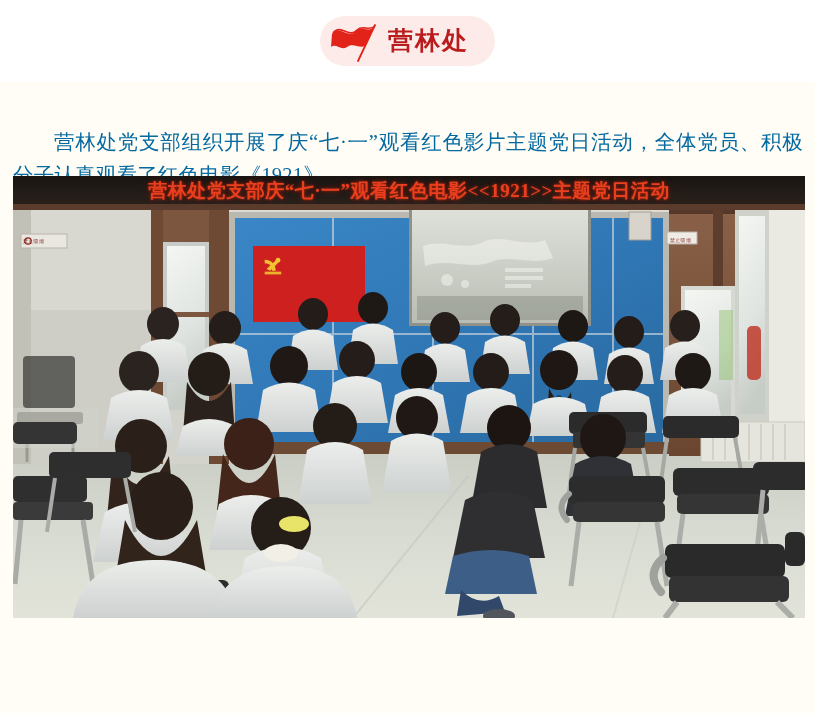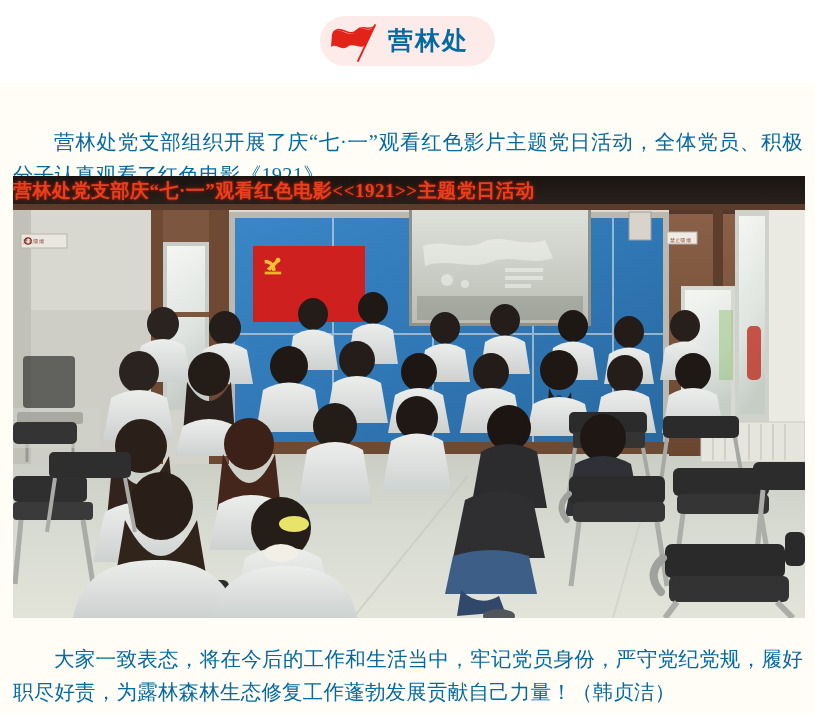--- a/index.html
+++ b/index.html
@@ -52,21 +52,21 @@
     width: 58px;
     height: 44px;
     flex: 0 0 58px;
     display: block;
     margin-right: 2px;
   }
   .badge-text {
     font-family: "Liberation Serif", "DejaVu Serif", serif;
     font-size: 25px;
     font-weight: 700;
-    color: #0369a1;
+    color: #b91c1c;
     letter-spacing: 2px;
     line-height: 1;
     padding-bottom: 2px;
   }
 
   
   .para {
     position: absolute;
     left: 13px;
     width: 790px;
@@ -93,20 +93,21 @@
     background: #8c8d88;
   }
   .photo-svg { display: block; width: 792px; height: 442px; }
   .banner-text-layer {
     position: absolute;
     left: 0; top: 0;
     width: 792px;
     height: 30px;
     display: flex;
     align-items: center;
+    justify-content: center;
     pointer-events: none;
   }
   .banner-text {
     font-family: "Liberation Serif", "DejaVu Serif", serif;
     font-size: 19px;
     font-weight: 700;
     color: #e8401f;
     letter-spacing: 0.5px;
     white-space: nowrap;
     text-shadow: 0 0 3px rgba(220,40,10,.75), 0 0 6px rgba(160,20,0,.5);
@@ -439,15 +440,14 @@
       <ellipse cx="268" cy="377" rx="17" ry="9" fill="#f2efe6"></ellipse>
     </svg>
 
     <div class="banner-text-layer">
       <span class="banner-text">营林处党支部庆“七·一”观看红色电影&lt;&lt;1921&gt;&gt;主题党日活动</span>
     </div>
     <span class="wall-sign-a">禁止吸烟</span>
     <span class="wall-sign-b">禁止吸烟</span>
   </div>
 
-  <p class="para para-bottom">大家一致表态，将在今后的工作和生活当中，牢记党员身份，严守党纪党规，履好职尽好责，为露林森林生态修复工作蓬勃发展贡献自己力量！（韩贞洁）</p>
 
 </div>
 
 </body></html>

